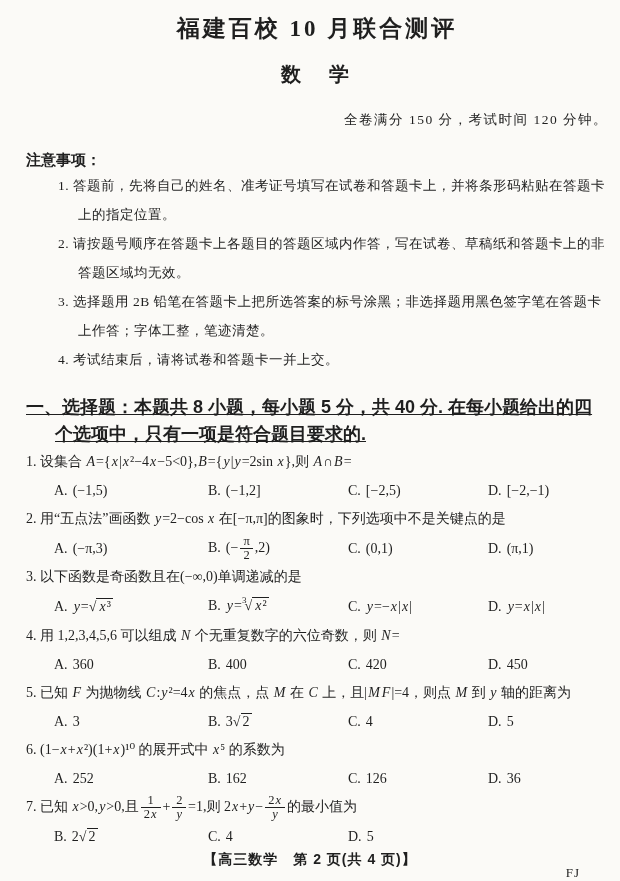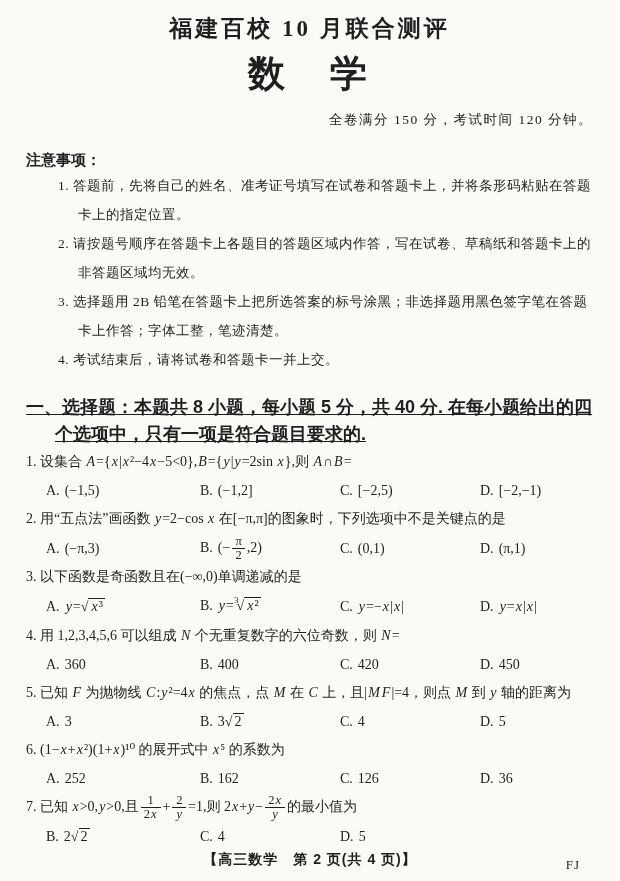--- a/index.html
+++ b/index.html
@@ -1,47 +1,47 @@
 <!DOCTYPE html>
 <html><head>
 <meta charset="utf-8">
 <style>
   html,body { margin:0; padding:0; }
   body {
     width:620px; height:881px; overflow:hidden;
     background:#fbfaf7; color:#1f1f1f;
     font-family:"Liberation Serif","DejaVu Serif",serif;
   }
-  .page { position:relative; box-sizing:border-box; width:620px; height:881px; padding:14px 27px 0 26px; }
+  .page { position:relative; box-sizing:border-box; width:620px; height:881px; padding:14px 12px 0 26px; }
 
   .exam-title { margin:0; text-align:center; font-size:23px; font-weight:bold; letter-spacing:3px; line-height:30px; }
-  .exam-subject { margin:12px 0 0 0; text-align:center; font-size:37px; font-weight:bold; letter-spacing:4px; line-height:36px; }
+  .exam-subject { margin:12px 0 0 0; text-align:center; font-size:20px; font-weight:bold; letter-spacing:4px; line-height:36px; }
   .exam-info { margin:18px 0 0 0; text-align:right; font-size:13.5px; letter-spacing:1.5px; line-height:19px; }
 
   .notices-heading { margin-top:20px; font-size:15px; font-weight:bold; line-height:22px; font-family:"Liberation Sans","DejaVu Sans",sans-serif; }
   .notice-item { font-size:13.5px; line-height:29px; padding-left:52px; text-indent:-20px; letter-spacing:0.5px; }
 
   .section-heading { margin-top:20px; font-size:18px; font-weight:bold; line-height:27px; padding-left:29px; text-indent:-29px; font-family:"Liberation Sans","DejaVu Sans",sans-serif;text-decoration:underline; }
 
   .question-stem { font-size:14px; line-height:28px; }
-  .options-row { display:grid; grid-template-columns:154px 140px 140px auto; margin-left:20px; font-size:14px; line-height:29px; align-items:center; }
+  .options-row { display:grid; grid-template-columns:154px 140px 140px auto; margin-left:28px; font-size:14px; line-height:29px; align-items:center; }
   .option-cell { white-space:nowrap; }
   .option-label { margin-right:5px; }
   i { font-style:italic; padding:0 1px; }
 
   .frac { display:inline-flex; flex-direction:column; vertical-align:middle; text-align:center; margin:0 2px; line-height:1.1; font-size:12.5px; }
   .fnum { display:block; border-bottom:1px solid currentColor; padding:0 3px; }
   .fden { display:block; padding:0 3px; }
   .sqrt { white-space:nowrap;text-align:right; }
   .sqrt .rad { border-top:1px solid currentColor; padding:0 2px; }
   .ridx { font-size:9px; position:relative; top:-7px; margin-right:-2px; }
 
   .page-footer { position:absolute; left:0; bottom:12px; width:620px; text-align:center; font-size:14px; }
   .footer-center { font-weight:bold; font-family:"Liberation Sans","DejaVu Sans",sans-serif; letter-spacing:1px; }
-  .footer-code { position:absolute; right:40px; top:6px; font-size:13px; letter-spacing:1px; }
+  .footer-code { position:absolute; right:40px; top:14px; font-size:13px; letter-spacing:1px; }
 </style>
 </head>
 <body>
 
 <div class="page">
 
   <header>
     <h1 class="exam-title">福建百校 10 月联合测评</h1>
     <h2 class="exam-subject">数　学</h2>
     <p class="exam-info">全卷满分 150 分，考试时间 120 分钟。</p>

